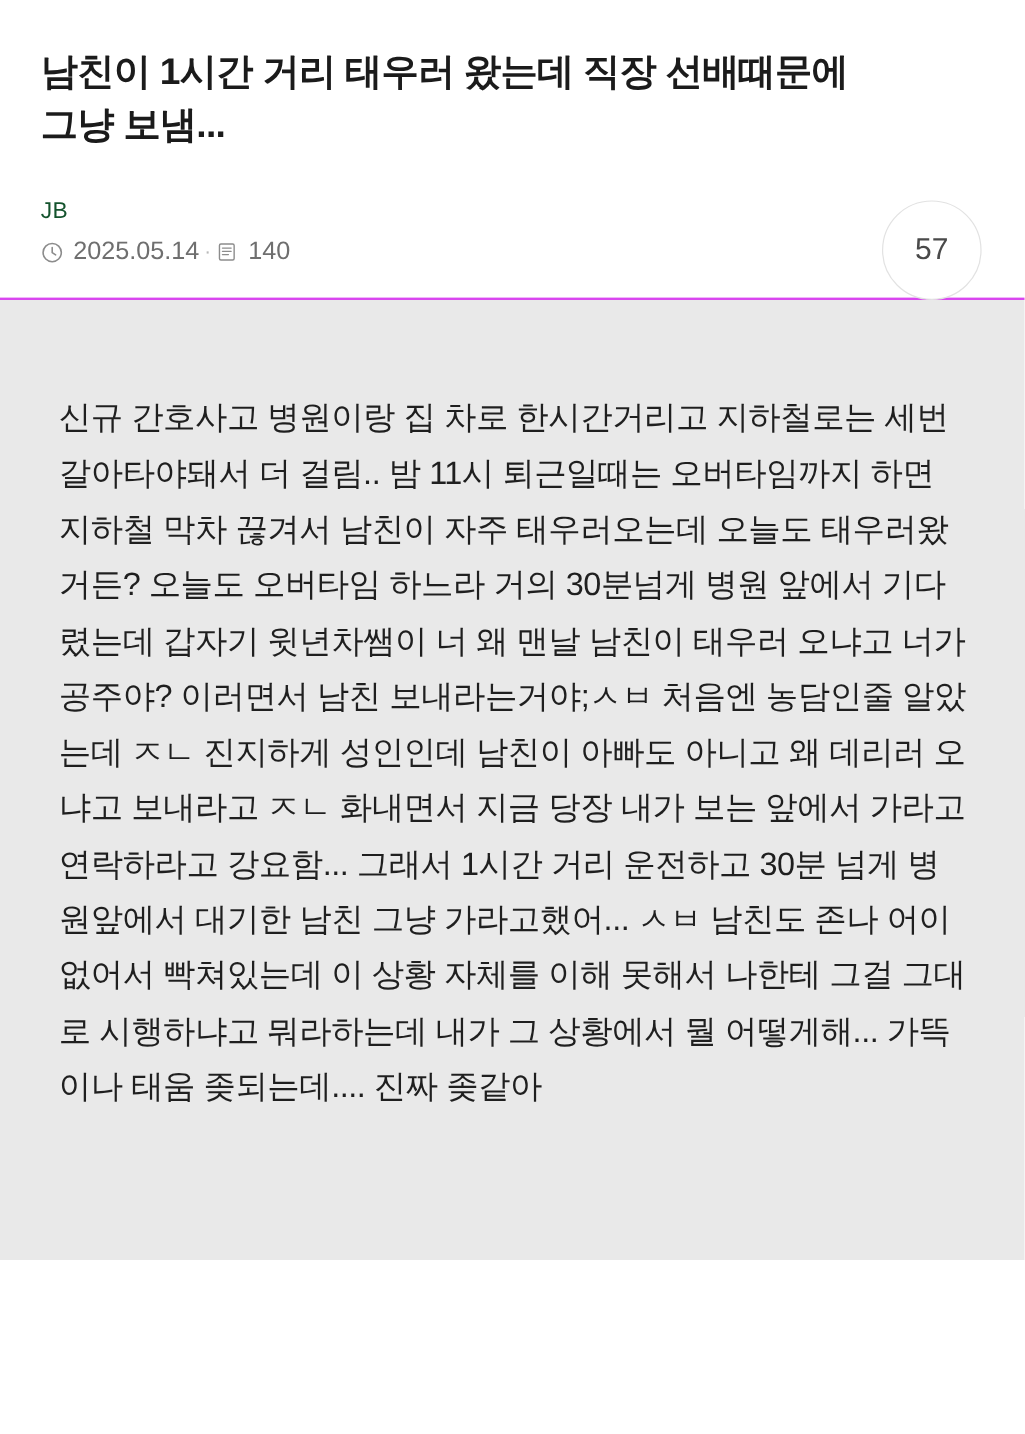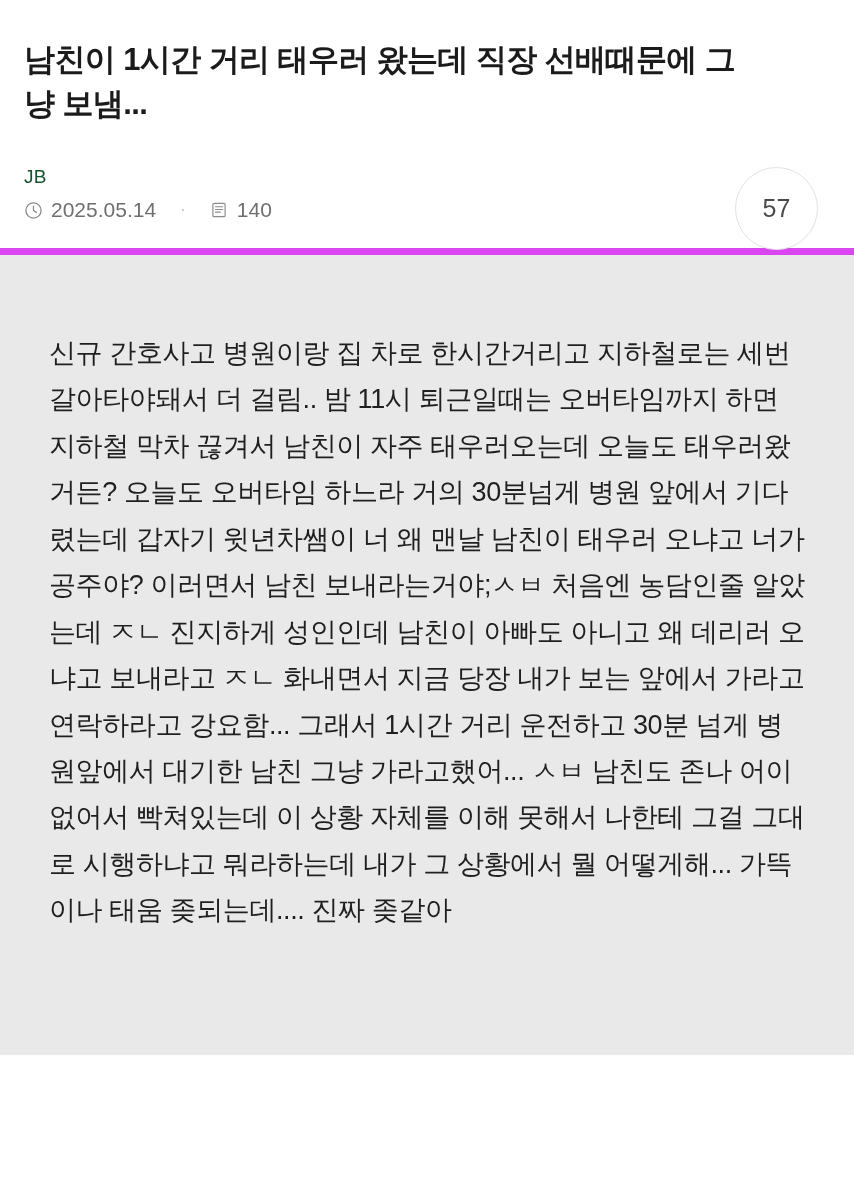--- a/index.html
+++ b/index.html
@@ -17,23 +17,23 @@
   .page {
     width: 854px;
     min-height: 1195px;
     position: relative;
     background: #ffffff;
     overflow: hidden;
   }
 
   
   .article-header {
-    padding: 38px 34px 26px 24px;
+    padding: 38px 34px 26px 34px;
     background: #ffffff;
-    border-bottom: 7px solid #d946ef;
+    border-bottom: 2px solid #d946ef;
     position: relative;
   }
   .article-title {
     font-size: 31px;
     line-height: 1.42;
     font-weight: 600;
     letter-spacing: -0.6px;
     color: #1b1b1b;
     margin: 0 60px 0 0;
     padding-right: 20px;
@@ -45,21 +45,21 @@
     gap: 10px;
   }
   .author {
     font-size: 19px;
     color: #14532d;
     letter-spacing: 0.3px;
   }
   .meta-line {
     display: flex;
     align-items: center;
-    gap: 21px;
+    gap: 1px;
     font-size: 21px;
     color: #6f6f6f;
   }
   .meta-item {
     display: flex;
     align-items: center;
     gap: 8px;
   }
   .meta-sep {
     color: #b9b9b9;

